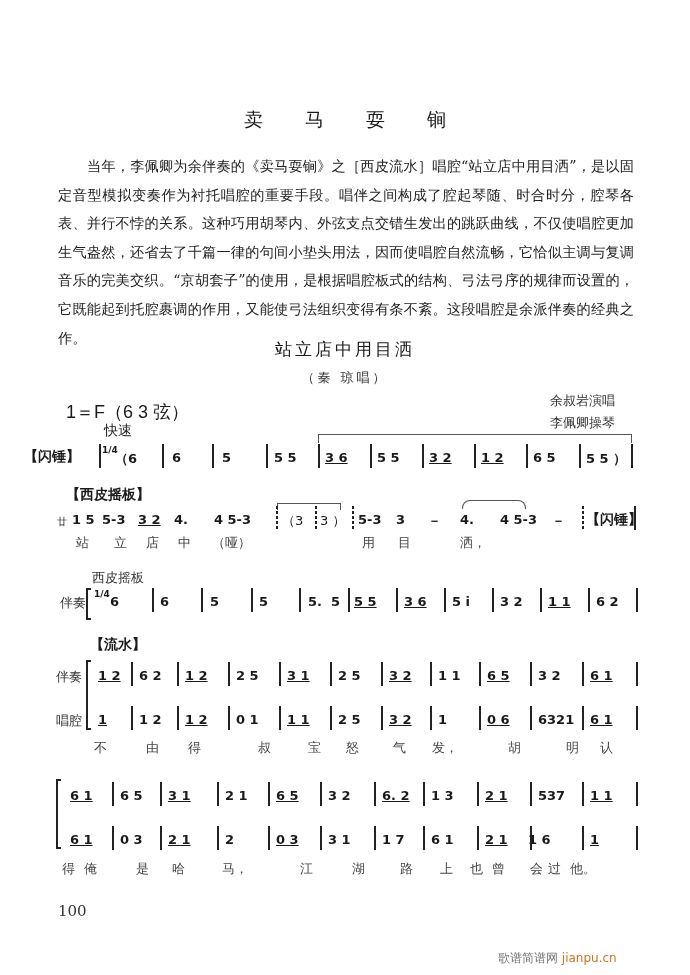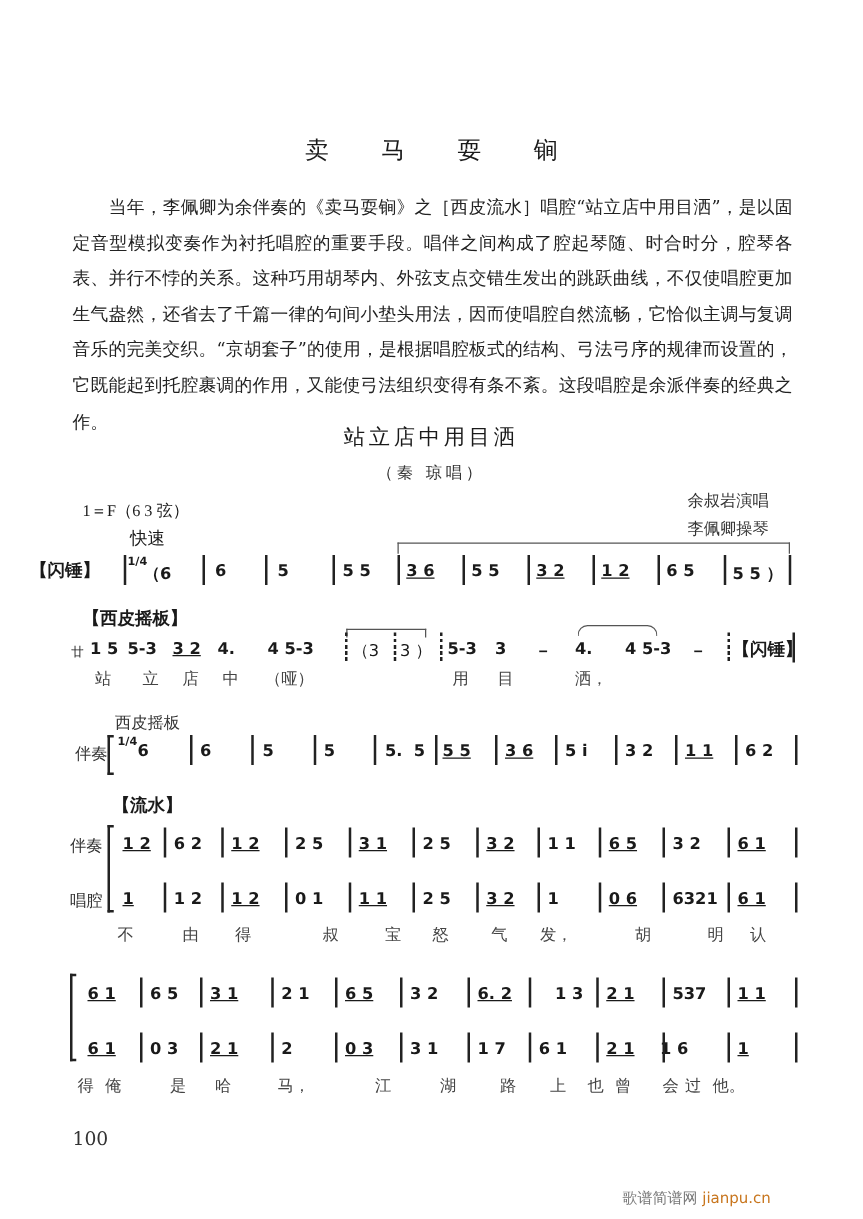--- a/index.html
+++ b/index.html
@@ -19,21 +19,21 @@
   }
   .song-title {
     top: 338px; left: 0; width: 690px; text-align: center;
     font-size: 17px; letter-spacing: 3px;
   }
   .song-sub {
     top: 369px; left: 0; width: 690px; text-align: center;
     font-size: 13px; letter-spacing: 3px; color: #333;
   }
   .credit { font-size: 13px; color: #333; right: 75px; text-align: right; }
-  .key { top: 400px; left: 66px; font-size: 13px; font-family: Liberation Serif, serif; }
+  .key { top: 400px; left: 66px; font-size: 18px; font-family: Liberation Sans, sans-serif; }
   .tempo { font-size: 14px; font-family: "DejaVu Sans", sans-serif; }
   .section { font-size: 14px; font-weight: bold; font-family: "DejaVu Sans", sans-serif; }
   .label { font-size: 13px; color: #333; }
   .note {
     position: absolute; font-family: "DejaVu Sans", sans-serif; font-weight: bold;
     font-size: 13px; white-space: pre;
   }
   .bar {
     position: absolute; width: 1.5px; background: #222; height: 24px;
   }
@@ -234,21 +234,21 @@
     <div class="note" style="left: 276px; top: 832px; text-decoration: underline;">0 3</div>
     <div class="bar" style="left: 268px; top: 826px;"></div>
     <div class="note" style="left: 328px; top: 788px;">3 2</div>
     <div class="bar" style="left: 320px; top: 782px;"></div>
     <div class="note" style="left: 328px; top: 832px;">3 1</div>
     <div class="bar" style="left: 320px; top: 826px;"></div>
     <div class="note" style="left: 382px; top: 788px; text-decoration: underline;">6. 2</div>
     <div class="bar" style="left: 374px; top: 782px;"></div>
     <div class="note" style="left: 382px; top: 832px; ">1 7</div>
     <div class="bar" style="left: 374px; top: 826px;"></div>
-    <div class="note" style="left: 431px; top: 788px; margin-left: 13px;">1 3</div>
+    <div class="note" style="left: 431px; top: 788px;">1 3</div>
     <div class="bar" style="left: 423px; top: 782px;"></div>
     <div class="note" style="left: 431px; top: 832px;">6 1</div>
     <div class="bar" style="left: 423px; top: 826px;"></div>
     <div class="note" style="left: 485px; top: 788px; text-decoration: underline;">2 1</div>
     <div class="bar" style="left: 477px; top: 782px;"></div>
     <div class="note" style="left: 485px; top: 832px; text-decoration: underline;">2 1</div>
     <div class="bar" style="left: 477px; top: 826px;"></div>
     <div class="note" style="left: 538px; top: 788px;">537</div>
     <div class="bar" style="left: 530px; top: 782px;"></div>
     <div class="note" style="left: 528px; top: 832px;">1 6</div>

